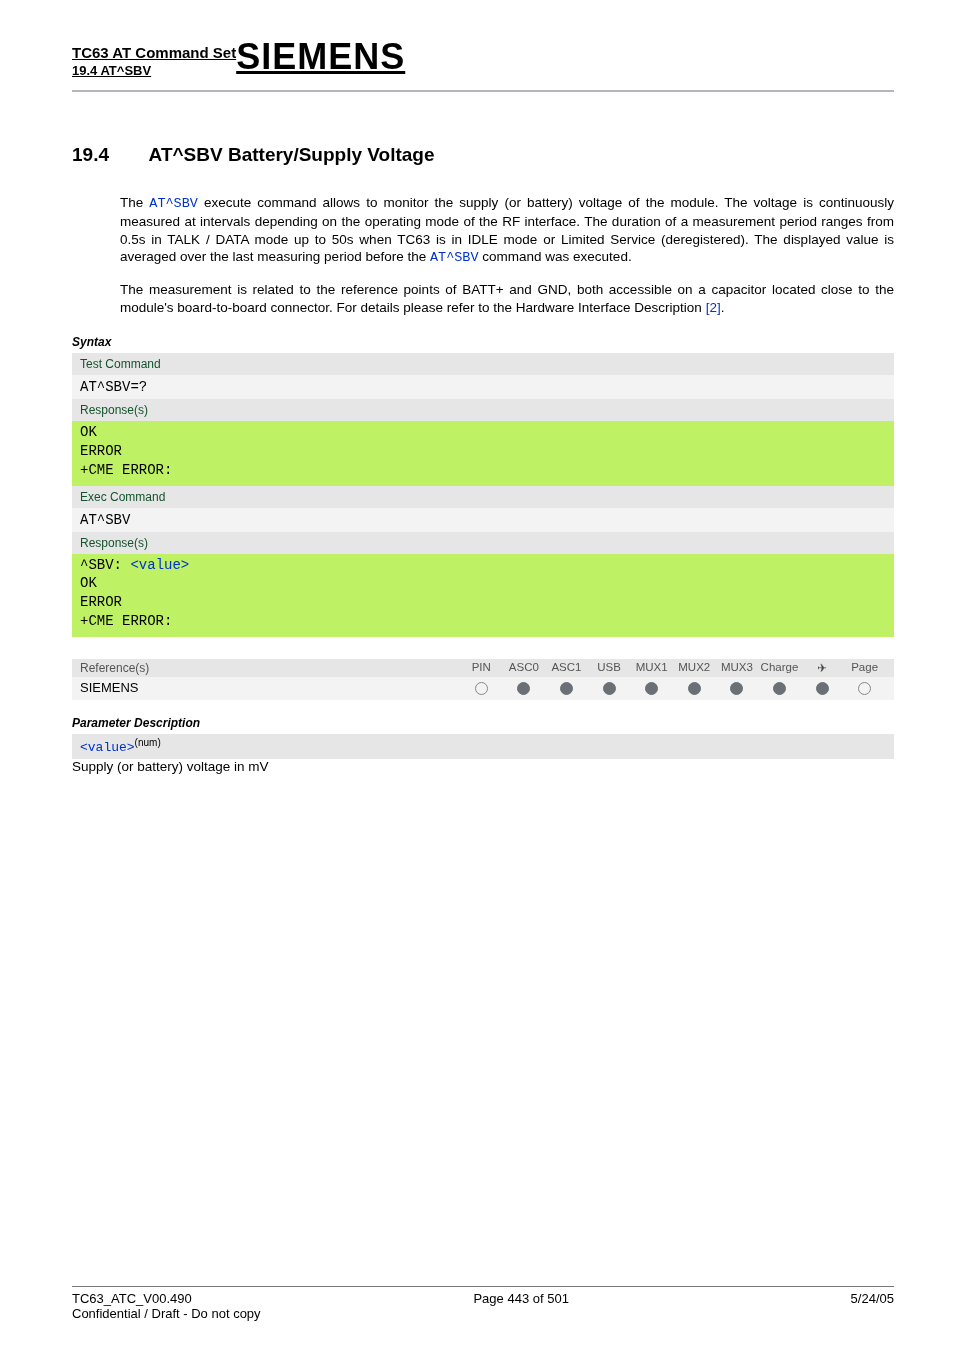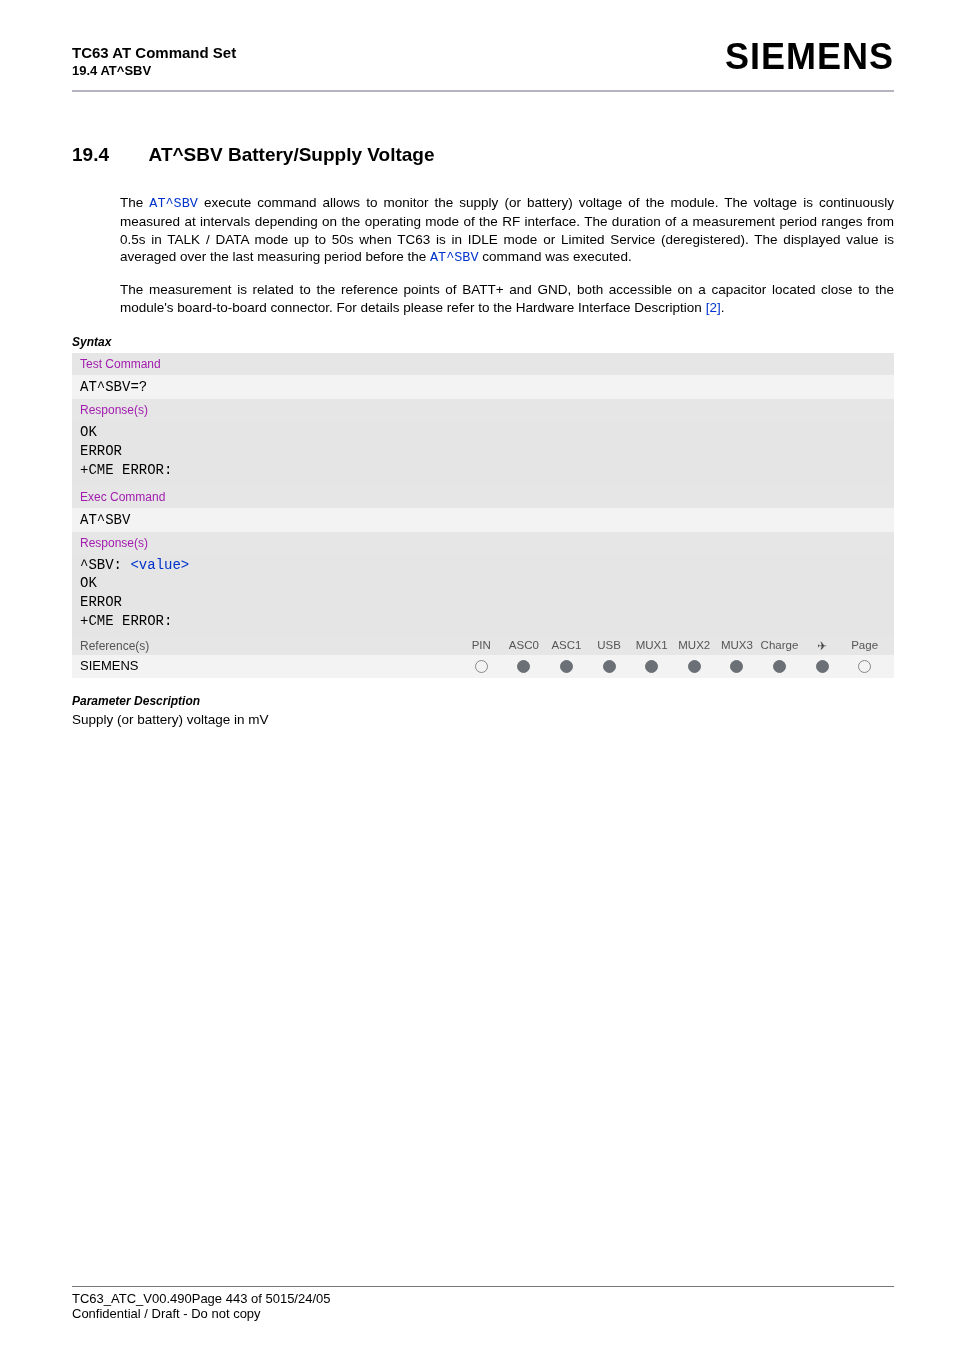--- a/index.html
+++ b/index.html
@@ -15,22 +15,22 @@
     width: 954px;
     height: 1351px;
     box-sizing: border-box;
     padding: 36px 60px 30px 72px;
     position: relative;
     display: flex;
     flex-direction: column;
   }
   .header-row {
     display: flex;
-    justify-content: space-between;
     align-items: flex-end;
+    text-decoration: underline;
   }
   .hdr-left { }
   .hdr-title {
     font-weight: bold;
     font-size: 15px;
   }
   .hdr-sub {
     font-weight: bold;
     font-size: 13px;
     margin-top: 2px;
@@ -69,46 +69,47 @@
   .subhead {
     font-size: 12px;
     font-weight: bold;
     font-style: italic;
     margin-top: 18px;
     margin-bottom: 4px;
   }
   .syntax-block { font-size: 13px; }
   .row-label {
     background: #e6e6e6;
-    color: #a21caf;
+    color: #14532d;
     font-size: 12px;
     padding: 4px 8px;
   }
   .row-code {
     background: #f3f3f3;
     font-family: "Courier New", monospace;
     font-size: 14px;
     padding: 4px 8px;
     white-space: pre;
   }
   .row-body {
-    background: #e5e5e5;
+    background: #bef264;
     font-family: "Courier New", monospace;
     font-size: 14px;
     padding: 2px 8px 6px 8px;
     white-space: pre;
     line-height: 1.35;
   }
   .ref-row {
     background: #e6e6e6;
     display: flex;
     font-size: 12px;
     color: #555;
     align-items: flex-start;
     padding: 2px 8px;
+    margin-top: 22px;
   }
   .ref-row .col-ref { flex: 0 0 380px; }
   .icon-hdr {
     flex: 1;
     display: flex;
     justify-content: space-between;
   }
   .icon-hdr span { flex: 1; text-align: center; font-size: 11.5px; }
   .data-row {
     background: #f3f3f3;
@@ -168,20 +169,21 @@
   .footer {
     margin-top: auto;
   }
   .hr-bot {
     border: none;
     border-top: 1px solid #777;
     margin: 0 0 4px 0;
   }
   .foot-row {
     display: flex;
+    justify-content: space-between;
     font-size: 13px;
   }
   .foot-row2 {
     font-size: 13px;
   }
 </style>
 </head>
 <body>
 
 <div class="page">
@@ -252,20 +254,23 @@
         <span><i class="dot-fill"></i></span>
         <span><i class="dot-fill"></i></span>
         <span><i class="dot-fill"></i></span>
         <span><i class="dot-fill"></i></span>
         <span><i class="dot-open"></i></span>
       </div>
     </div>
   </div>
 
   <div class="subhead" style="margin-top:16px;">Parameter Description</div>
+  <div class="param-label-row">
+    <span class="param-name">&lt;value&gt;</span><span class="param-sup">(num)</span>
+  </div>
   <div class="param-desc">Supply (or battery) voltage in mV</div>
 
   <div class="footer">
     <hr class="hr-bot">
     <div class="foot-row">
       <span>TC63_ATC_V00.490</span>
       <span>Page 443 of 501</span>
       <span>5/24/05</span>
     </div>
     <div class="foot-row2">Confidential / Draft - Do not copy</div>

